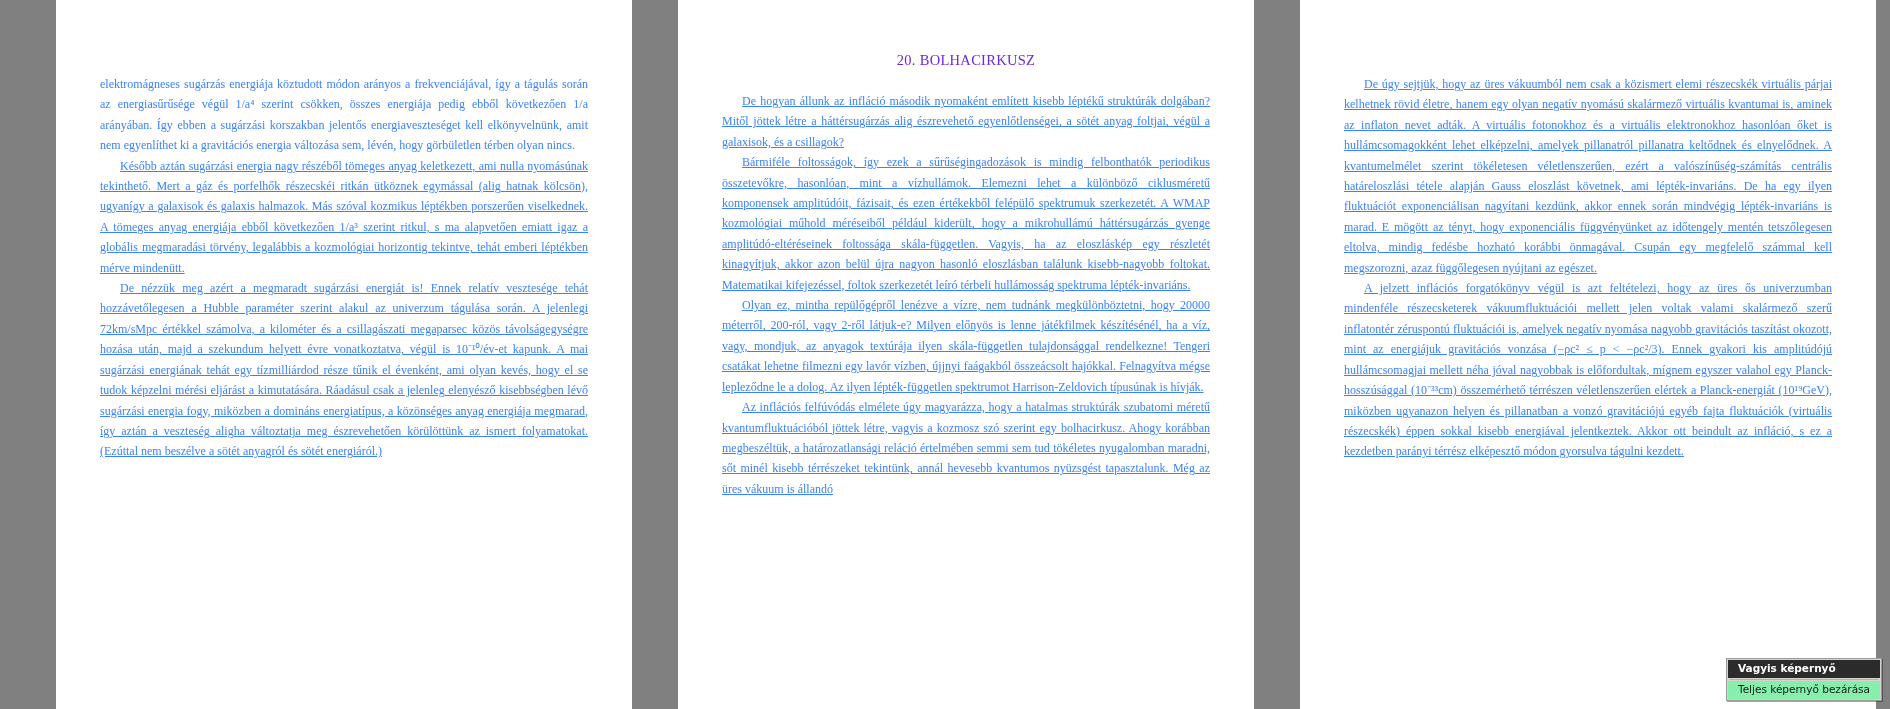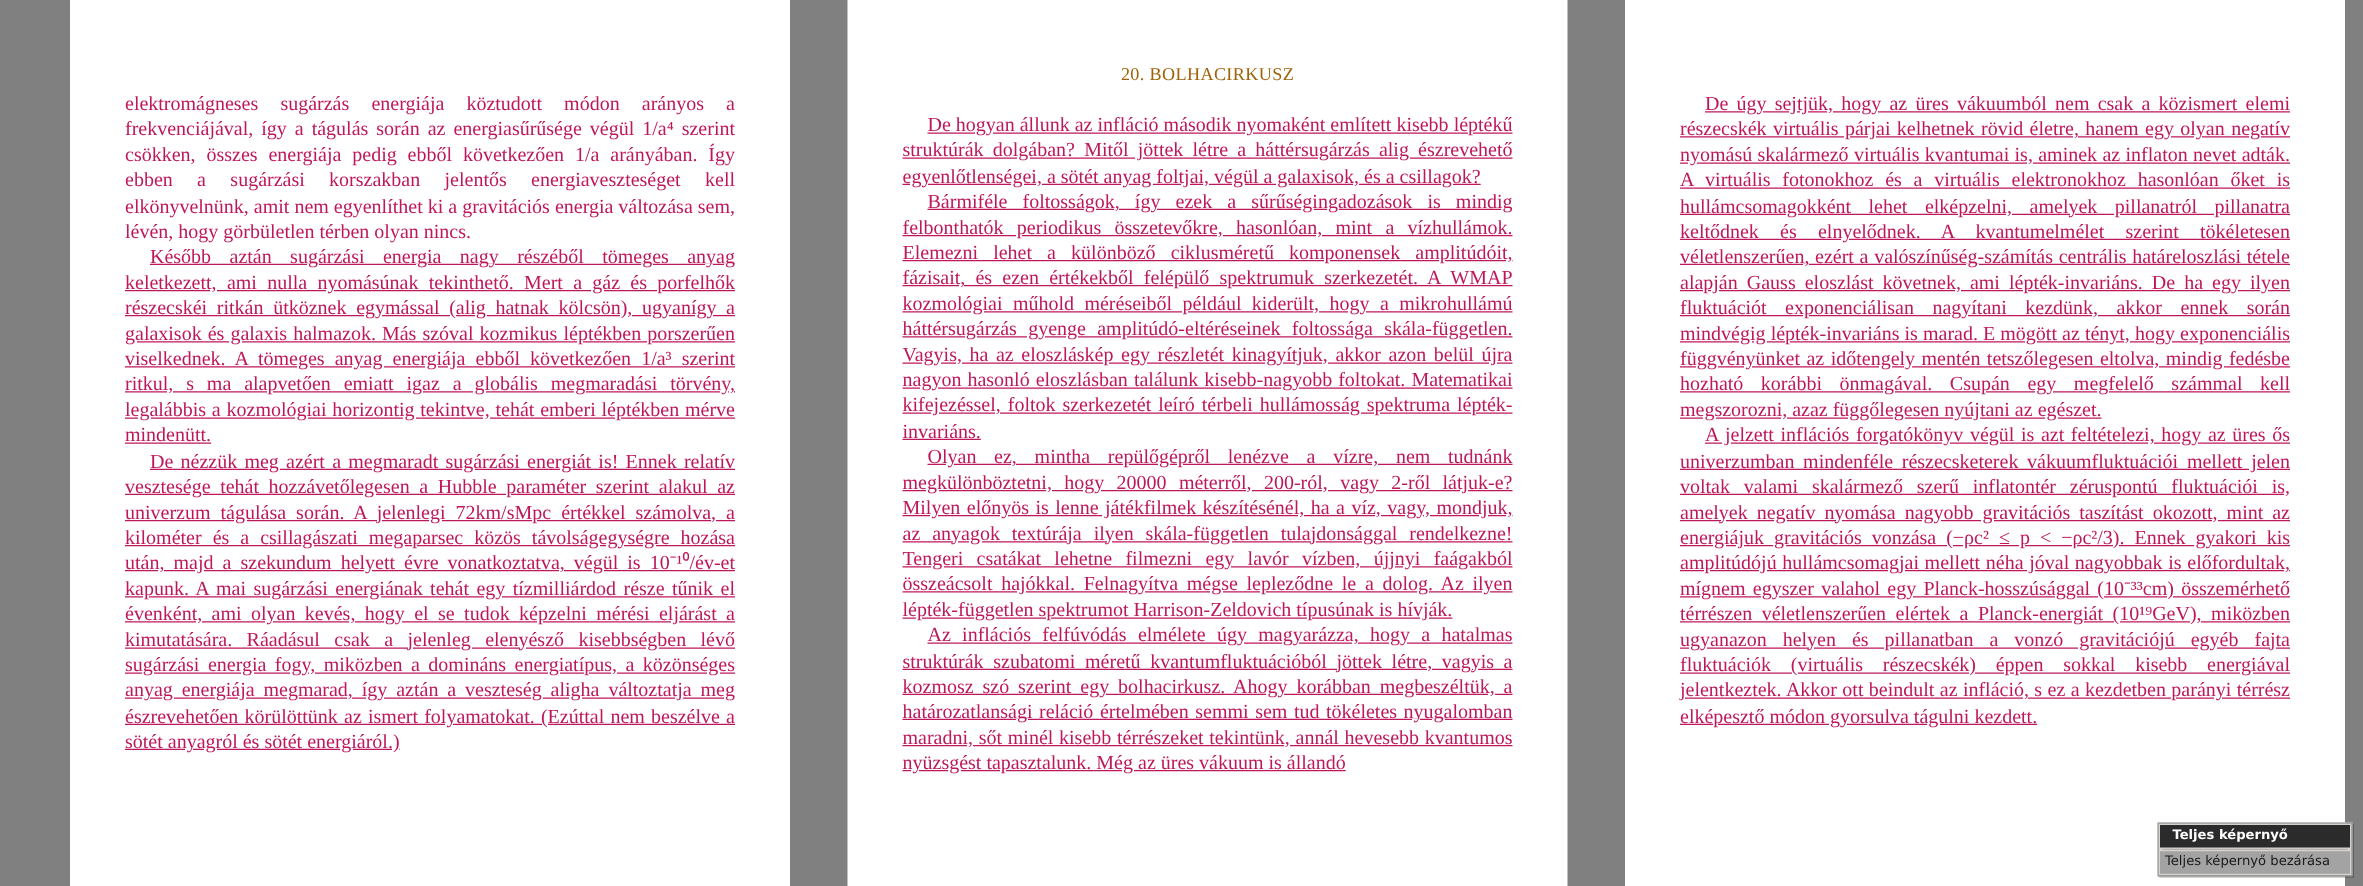--- a/index.html
+++ b/index.html
@@ -44,30 +44,30 @@
     left: 44px;
     right: 44px;
     top: 52px;
     bottom: 10px;
   }
   .heading {
     text-align: center;
     font-size: 14.5px;
     letter-spacing: 0.3px;
     margin: 0 0 22px 0;
-    color: #a16207;
+    color: #6d28d9;
     font-family: "Liberation Serif", serif;
   }
   p.para {
     margin: 0;
     text-align: justify;
     text-justify: inter-word;
-    font-size: 16px;
+    font-size: 12px;
     line-height: 20.4px;
-    color: #be185d;
+    color: #3b82f6;
     hyphens: none;
     text-indent: 0;
   }
   p.para.indent {
     text-indent: 20px;
     text-decoration: underline;
   }
 
   
   .context-menu {
@@ -93,21 +93,21 @@
   .menu-item.selected {
     background: #2b2b2b;
     color: #ffffff;
     font-weight: bold;
   }
   .menu-sep {
     height: 1px;
     background: #b5b2ad;
     margin: 1px 2px;
   }
-  .menu-item.plain { text-align: left; padding-left: 4px; background: #a3a3a3; }
+  .menu-item.plain { text-align: center; padding-left: 4px; background: #86efac; }
 </style>
 </head>
 <body>
 
 <div class="viewer">
 
   <div class="gutter gutter-left"></div>
 
   <div class="page">
     <div class="page-inner">
@@ -138,21 +138,21 @@
       <p class="para indent">De úgy sejtjük, hogy az üres vákuumból nem csak a közismert elemi részecskék virtuális párjai kelhetnek rövid életre, hanem egy olyan negatív nyomású skalármező virtuális kvantumai is, aminek az inflaton nevet adták. A virtuális fotonokhoz és a virtuális elektronokhoz hasonlóan őket is hullámcsomagokként lehet elképzelni, amelyek pillanatról pillanatra keltődnek és elnyelődnek. A kvantumelmélet szerint tökéletesen véletlenszerűen, ezért a valószínűség-számítás centrális határeloszlási tétele alapján Gauss eloszlást követnek, ami lépték-invariáns. De ha egy ilyen fluktuációt exponenciálisan nagyítani kezdünk, akkor ennek során mindvégig lépték-invariáns is marad. E mögött az tényt, hogy exponenciális függvényünket az időtengely mentén tetszőlegesen eltolva, mindig fedésbe hozható korábbi önmagával. Csupán egy megfelelő számmal kell megszorozni, azaz függőlegesen nyújtani az egészet.</p>
       <p class="para indent">A jelzett inflációs forgatókönyv végül is azt feltételezi, hogy az üres ős univerzumban mindenféle részecsketerek vákuumfluktuációi mellett jelen voltak valami skalármező szerű inflatontér zéruspontú fluktuációi is, amelyek negatív nyomása nagyobb gravitációs taszítást okozott, mint az energiájuk gravitációs vonzása (−ρc² ≤ p &lt; −ρc²/3). Ennek gyakori kis amplitúdójú hullámcsomagjai mellett néha jóval nagyobbak is előfordultak, mígnem egyszer valahol egy Planck-hosszúsággal (10⁻³³cm) összemérhető térrészen véletlenszerűen elértek a Planck-energiát (10¹⁹GeV), miközben ugyanazon helyen és pillanatban a vonzó gravitációjú egyéb fajta fluktuációk (virtuális részecskék) éppen sokkal kisebb energiával jelentkeztek. Akkor ott beindult az infláció, s ez a kezdetben parányi térrész elképesztő módon gyorsulva tágulni kezdett.</p>
     </div>
   </div>
 
   <div class="gutter gutter-right"></div>
 
   <div class="context-menu">
     <div class="menu-item selected">
       
-      <span>Teljes képernyő</span>
+      <span>Vagyis képernyő</span>
     </div>
     <div class="menu-sep"></div>
     <div class="menu-item plain">
       <span>Teljes képernyő bezárása</span>
     </div>
   </div>
 
 </div>
 
 </body></html>

